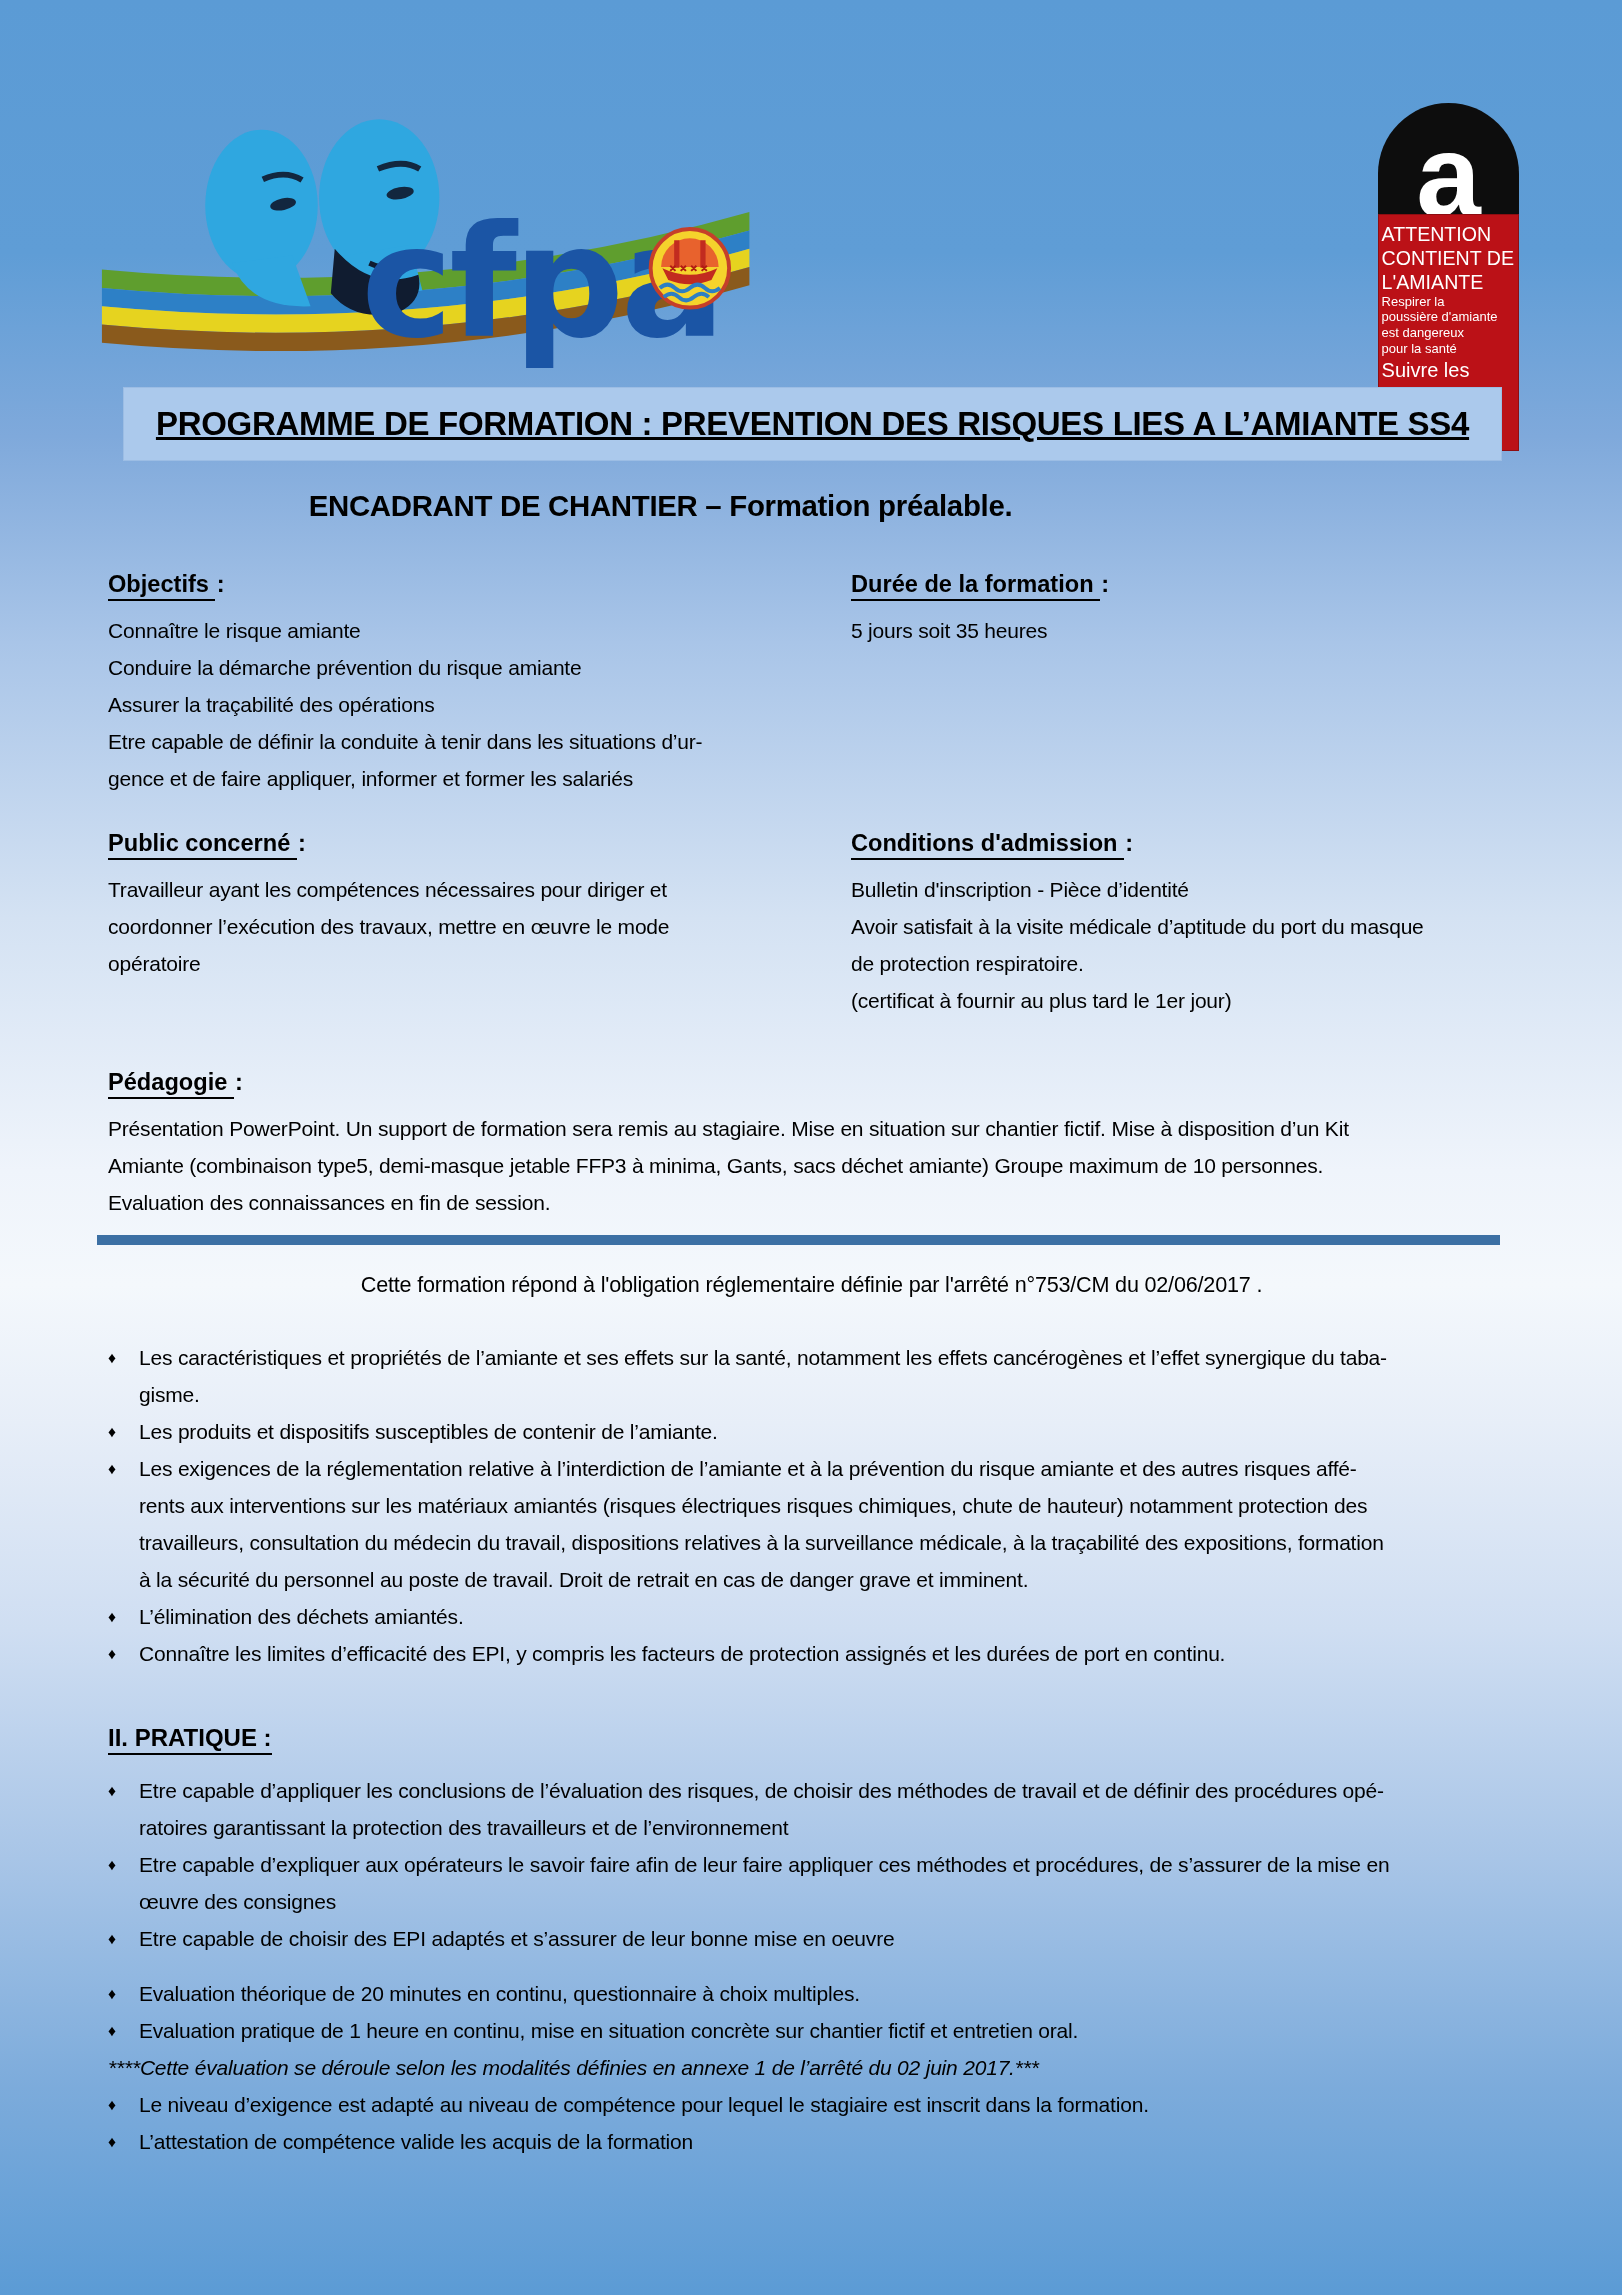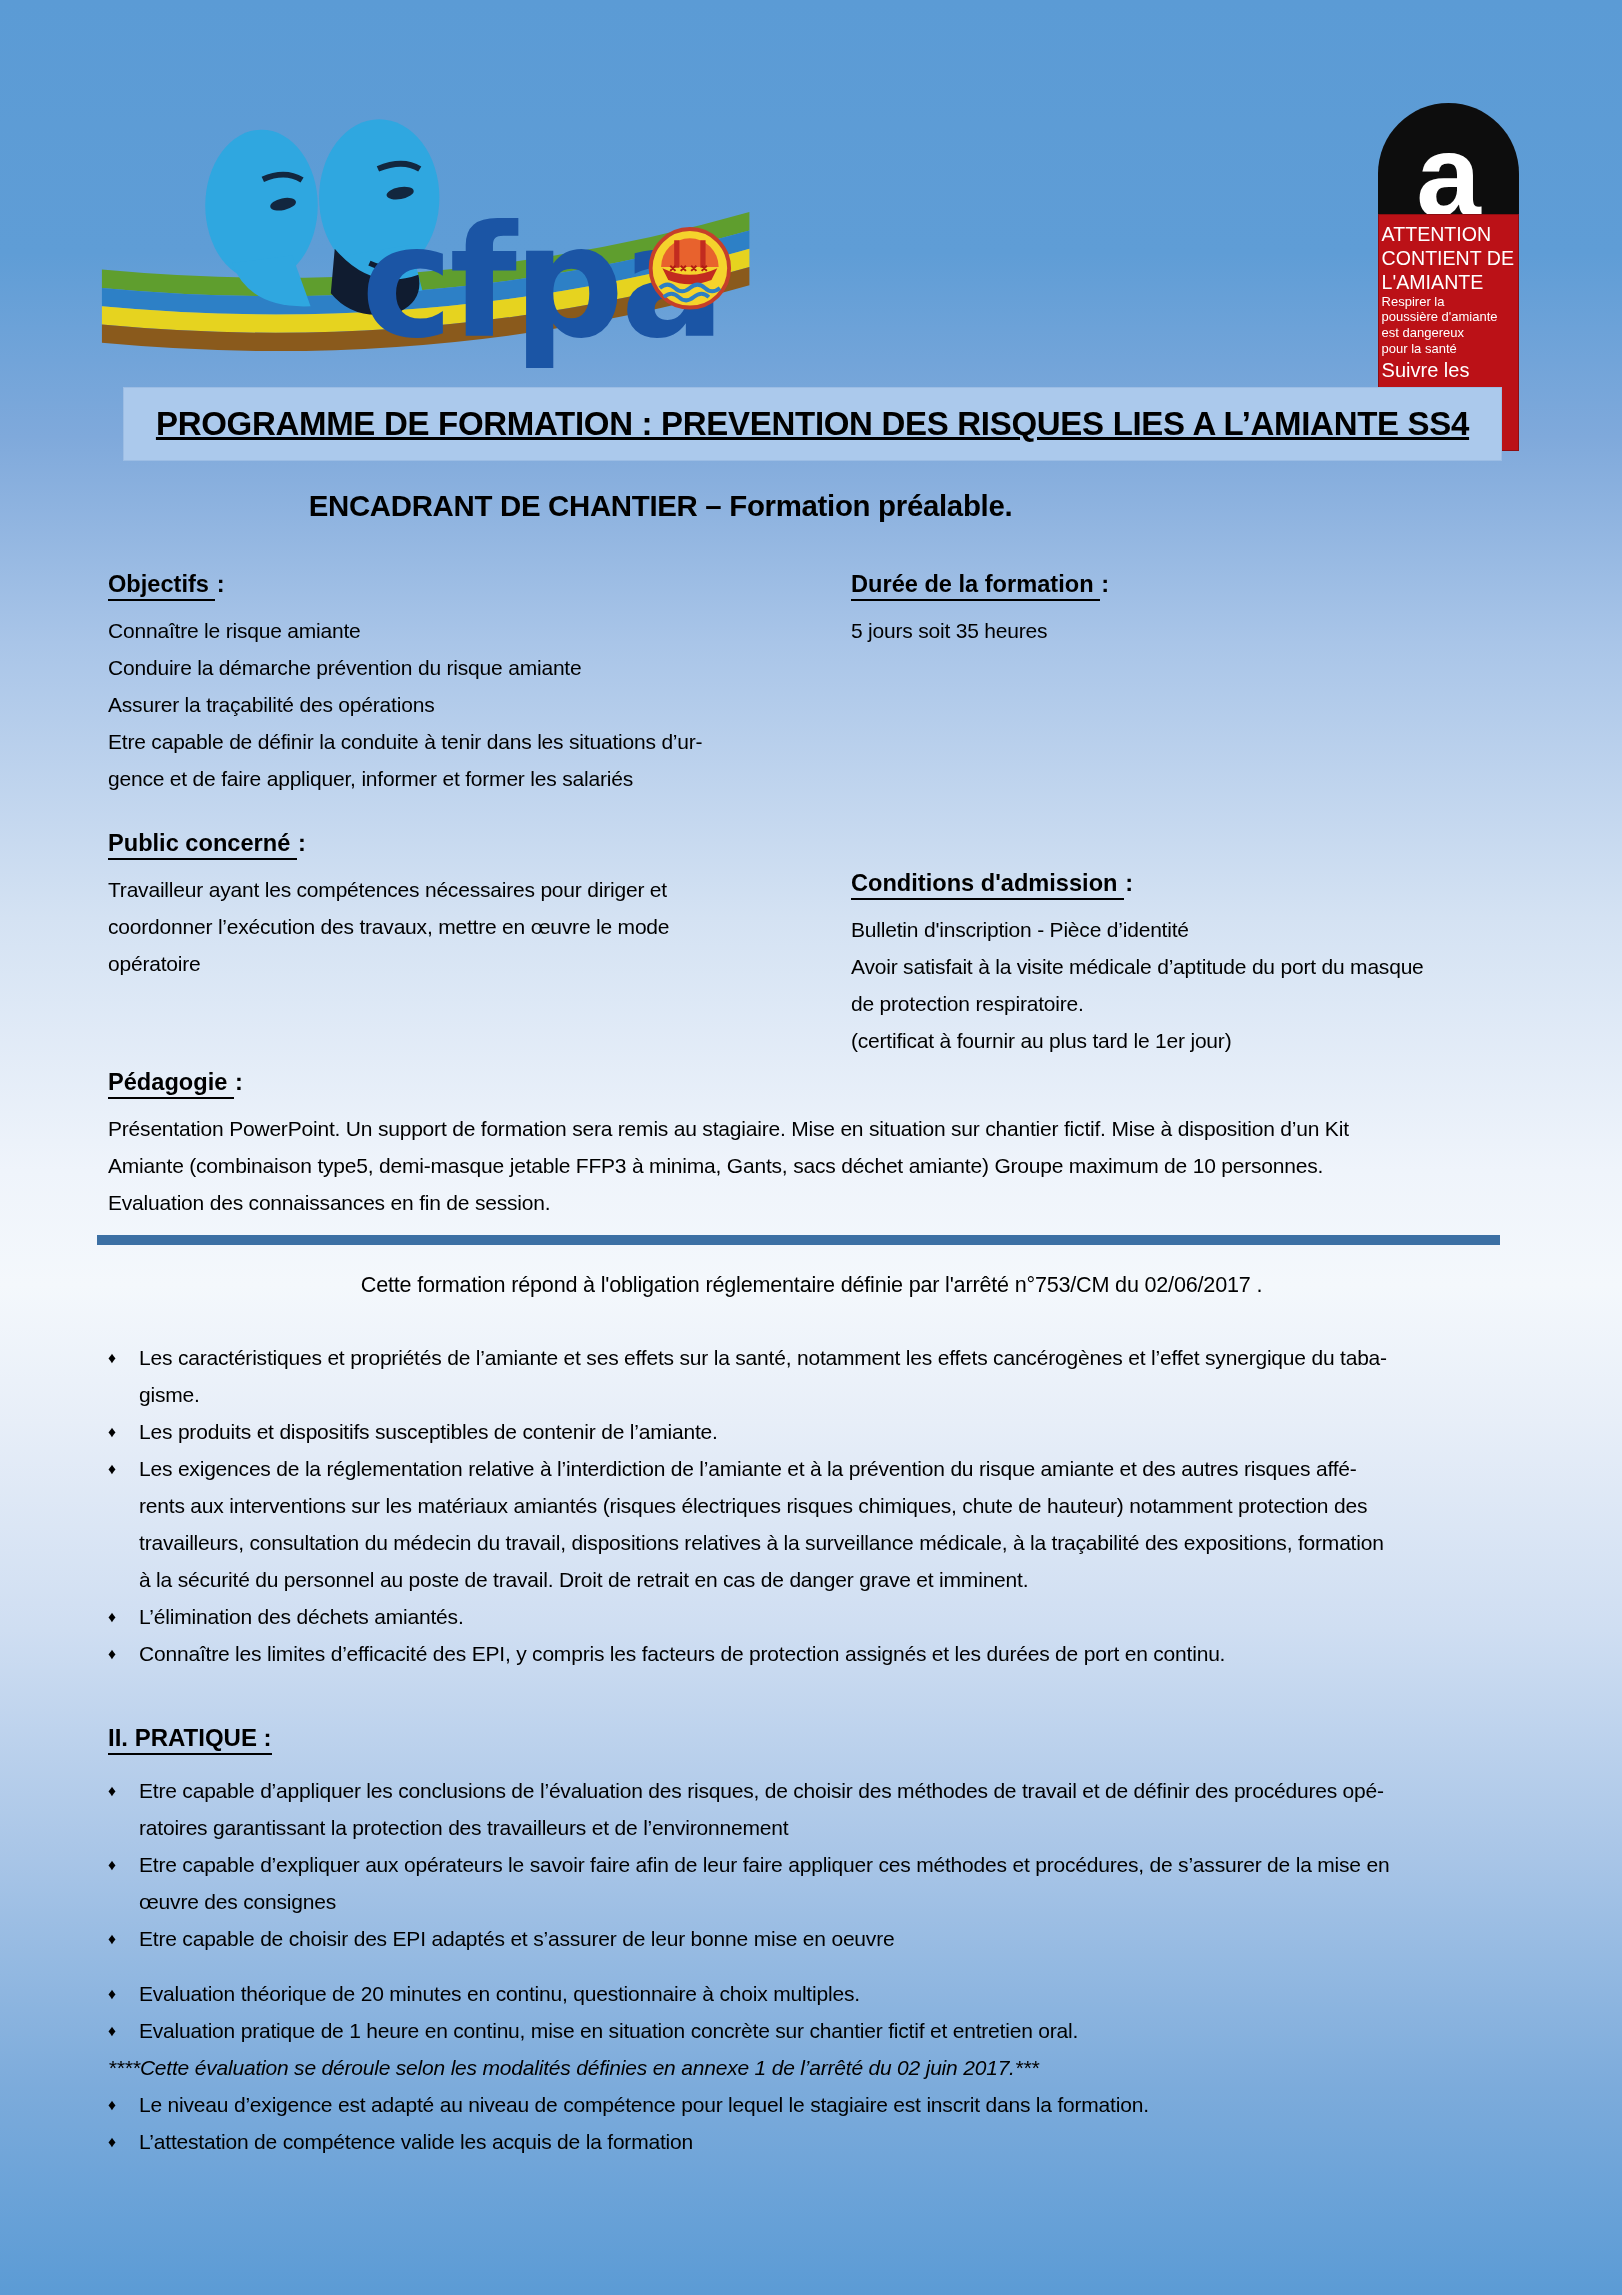--- a/index.html
+++ b/index.html
@@ -143,21 +143,21 @@
     <div class="tline">5 jours soit 35 heures</div>
   </div>
 
   <div class="sec" style="left:108px;top:830px;width:739px;">
     <div class="sec-head"><span class="u">Public concerné</span><span class="colon">:</span></div>
     <div class="tline">Travailleur ayant les compétences nécessaires pour diriger et</div>
     <div class="tline">coordonner l’exécution des travaux, mettre en œuvre le mode</div>
     <div class="tline">opératoire</div>
   </div>
 
-  <div class="sec" style="left:851px;top:830px;width:713px;margin-top:40px;">
+  <div class="sec" style="left:851px;top:830px;width:713px;">
     <div class="sec-head"><span class="u">Conditions d'admission</span><span class="colon">:</span></div>
     <div class="tline">Bulletin d'inscription  - Pièce d’identité</div>
     <div class="tline">Avoir satisfait à la visite médicale d’aptitude du port du masque</div>
     <div class="tline">de protection respiratoire.</div>
     <div class="tline">(certificat à fournir au plus tard le 1er jour)</div>
   </div>
 
   <div class="sec" style="left:108px;top:1069px;width:1427px;">
     <div class="sec-head"><span class="u">Pédagogie</span><span class="colon">:</span></div>
     <div class="tline">Présentation PowerPoint. Un support de formation sera remis au stagiaire. Mise en situation sur chantier fictif. Mise à disposition d’un Kit</div>

